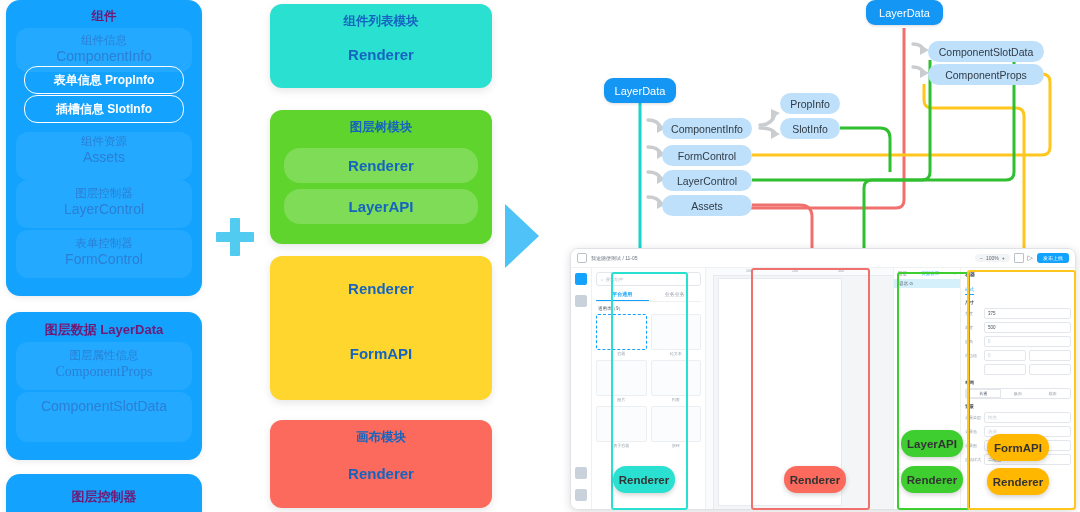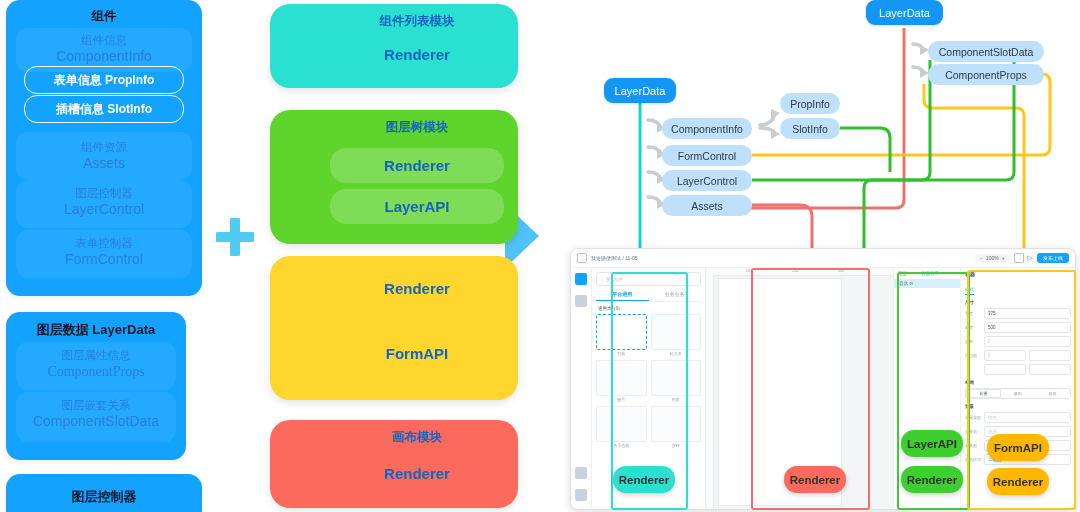--- a/index.html
+++ b/index.html
@@ -4,44 +4,44 @@
 <style>
   html,body{margin:0;padding:0;background:#fff;}
   body{width:1080px;height:512px;position:relative;overflow:hidden;
        font-family:"Liberation Sans","DejaVu Sans",sans-serif;}
   .stage{position:absolute;inset:0;width:1080px;height:512px;}
 
   
   .card-blue{position:absolute;background:#13a3ff;border-radius:14px;
      box-shadow:0 2px 6px rgba(0,0,0,.08);}
   .blue1{left:6px;top:0;width:196px;height:296px;}
-  .blue2{left:6px;top:312px;width:180px;height:148px;}
+  .blue2{left:6px;top:312px;width:196px;height:148px;}
   .blue3{left:6px;top:474px;width:196px;height:52px;border-radius:14px;}
-  .hdr{color:#0f172a;font-weight:bold;font-size:12.5px;text-align:center;}
+  .hdr{color:#701a75;font-weight:bold;font-size:12.5px;text-align:center;}
   .sub{color:#2b7fd4;text-align:center;line-height:1.28;}
   .sub .cn{font-size:11.5px;display:block;}
   .sub .en{font-size:14px;display:block;}
   .inner-soft{position:absolute;left:10px;right:10px;border-radius:12px;
      background:rgba(255,255,255,.07);}
   .pill-out{position:absolute;left:18px;right:18px;height:26px;border:1.6px solid #fff;
      border-radius:13px;display:flex;align-items:center;justify-content:center;
      color:#fff;font-size:12px;font-weight:bold;}
 
   
   .plus{position:absolute;left:216px;top:218px;width:38px;height:38px;}
   .plus i{position:absolute;background:#51cbf0;border-radius:1px;}
   .plus i.h{left:0;top:14px;width:38px;height:10px;}
   .plus i.v{left:14px;top:0;width:10px;height:38px;}
   .tri{position:absolute;left:505px;top:204px;width:0;height:0;
      border-top:32px solid transparent;border-bottom:32px solid transparent;
      border-left:34px solid #4fc3f7;}
 
   
-  .mod{position:absolute;left:270px;width:202px;border-radius:20px;
-     box-shadow:0 3px 8px rgba(0,0,0,.10);padding-left:46px;}
+  .mod{position:absolute;left:270px;width:222px;border-radius:12px;
+     box-shadow:0 3px 8px rgba(0,0,0,.10);}
   .mod .title{text-align:center;font-weight:bold;font-size:12.5px;color:#1565c0;padding-top:9px;}
   .mod .row{text-align:center;color:#1565c0;font-size:15px;font-weight:bold;}
   .mod .soft{margin:6px 14px;border-radius:16px;background:rgba(255,255,255,.20);
      padding:9px 0;text-align:center;color:#1565c0;font-size:15px;font-weight:bold;}
   #mod-list{top:4px;height:84px;background:#2ae0d0;}
   #mod-tree{top:110px;height:134px;background:#5ed42c;}
   #mod-form{top:256px;height:144px;background:#ffd62e;}
   #mod-canvas{top:420px;height:88px;background:#fb6a5c;}
 
   
@@ -124,21 +124,21 @@
     </div>
 
     <div class="pill-out" style="top:95px">
       <span>插槽信息 SlotInfo</span>
     </div>
     <div class="pill-out" style="top:66px">
       <span>表单信息 PropInfo</span>
     </div>
 
     <div class="inner-soft" style="top:132px;height:48px;">
-      <div class="sub" style="padding-top:8px">
+      <div class="sub" style="padding-top:2px">
         <span class="cn">组件资源</span>
         <span class="en">Assets</span>
       </div>
     </div>
 
     <div class="inner-soft" style="top:180px;height:48px;">
       <div class="sub" style="padding-top:6px">
         <span class="cn">图层控制器</span>
         <span class="en">LayerControl</span>
       </div>
@@ -155,21 +155,20 @@
   <div class="card-blue blue2">
     <div class="hdr" style="padding-top:9px;font-size:13px">图层数据 LayerData</div>
     <div class="inner-soft" style="top:30px;height:48px;font-family:Liberation Serif, serif;">
       <div class="sub" style="padding-top:6px">
         <span class="cn">图层属性信息</span>
         <span class="en">ComponentProps</span>
       </div>
     </div>
     <div class="inner-soft" style="top:80px;height:50px;">
       <div class="sub" style="padding-top:6px">
-        <span class="cn">图层嵌套关系</span>
         <span class="en">ComponentSlotData</span>
       </div>
     </div>
   </div>
 
   <div class="card-blue blue3">
     <div class="hdr" style="padding-top:14px;font-size:13px">图层控制器</div>
   </div>
 
   <div class="plus">

